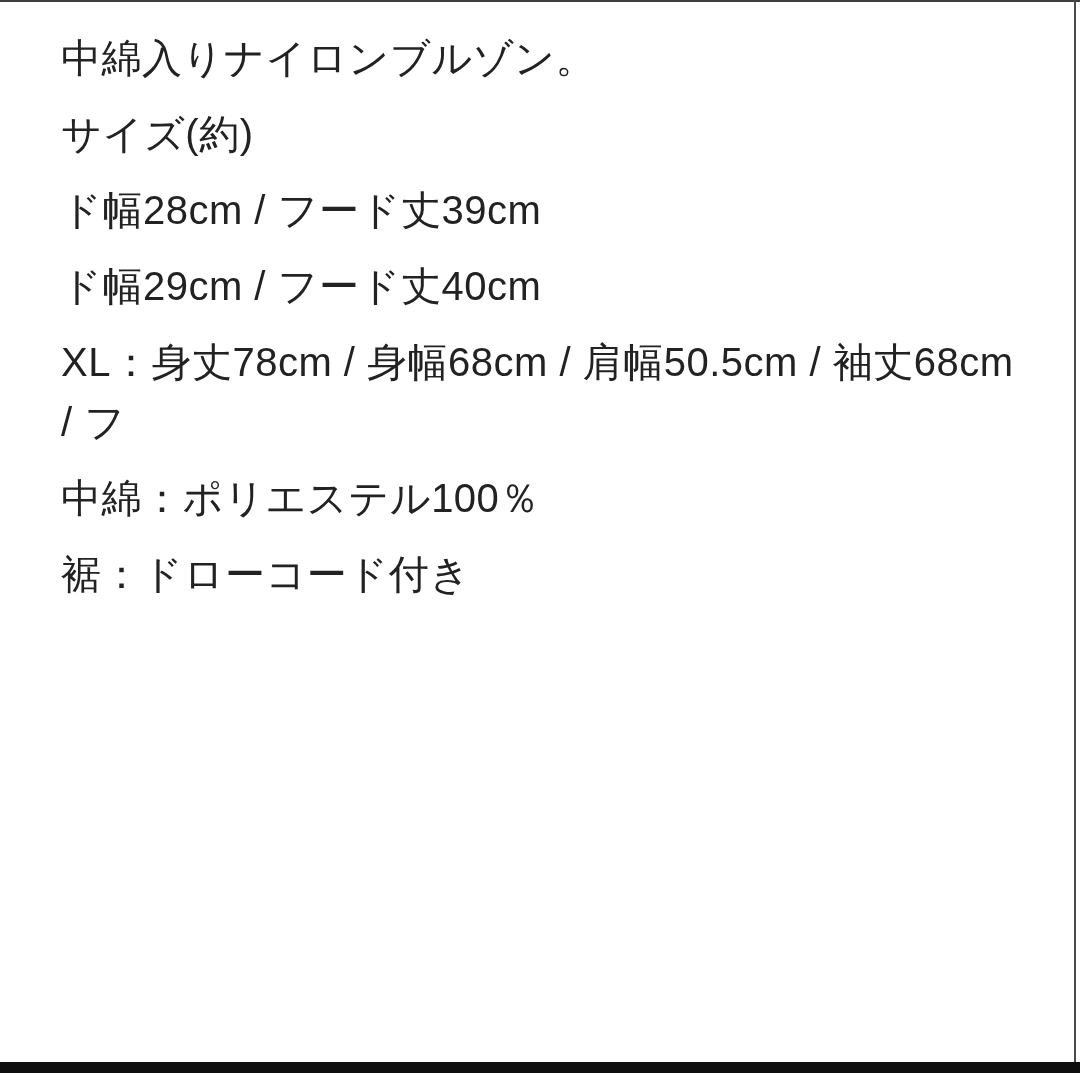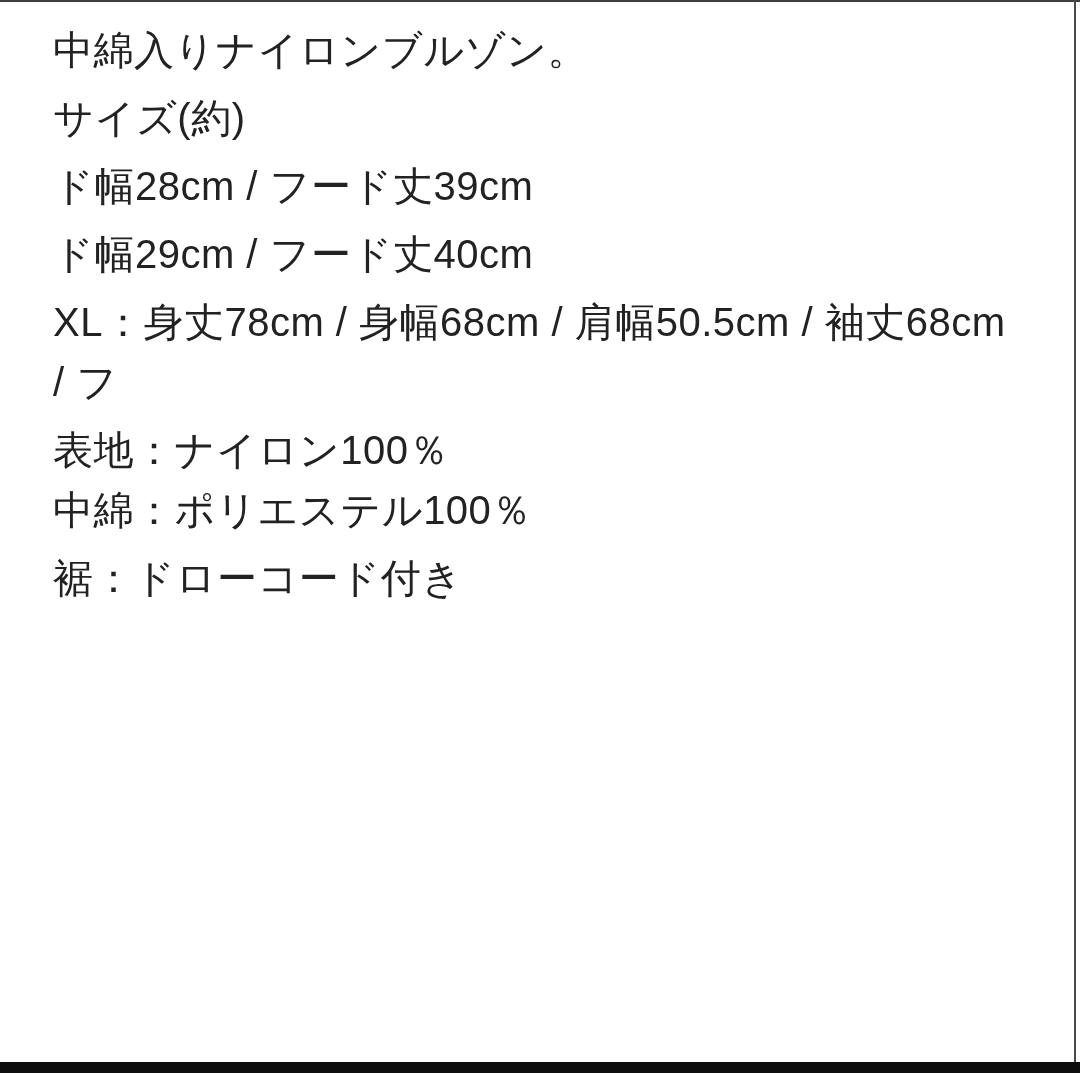--- a/index.html
+++ b/index.html
@@ -42,21 +42,21 @@
     position: absolute;
     top: 0; left: 0;
     box-sizing: border-box;
     width: 1074px;
     padding: 12px 40px 0 45px;
     font-size: 40px;
     line-height: 60px;
     letter-spacing: 0.5px;
   }
   .content p, .content h3 {
-    margin: 8px;
+    margin: 16px;
     padding: 0;
     font-size: 40px;
     line-height: 60px;
     font-weight: normal;
   }
   .heading {
     font-weight: bold;
   }
   .vline {
     display: block;
@@ -84,21 +84,20 @@
   <p class="size-row">
     <span class="vline">ド幅29cm / フード丈40cm</span>
   </p>
 
   <p class="size-row size-row-last">
     <span class="vline">XL：身丈78cm / 身幅68cm / 肩幅50.5cm / 袖丈68cm / フ</span>
   </p>
 
 
   <p class="materials-list">
-    <span class="vline">表地：ナイロン100％</span>
     <span class="vline">中綿：ポリエステル100％</span>
   </p>
 
 
   <p>
     <span class="vline">裾：ドローコード付き</span>
   </p>
 
 </main>
 

